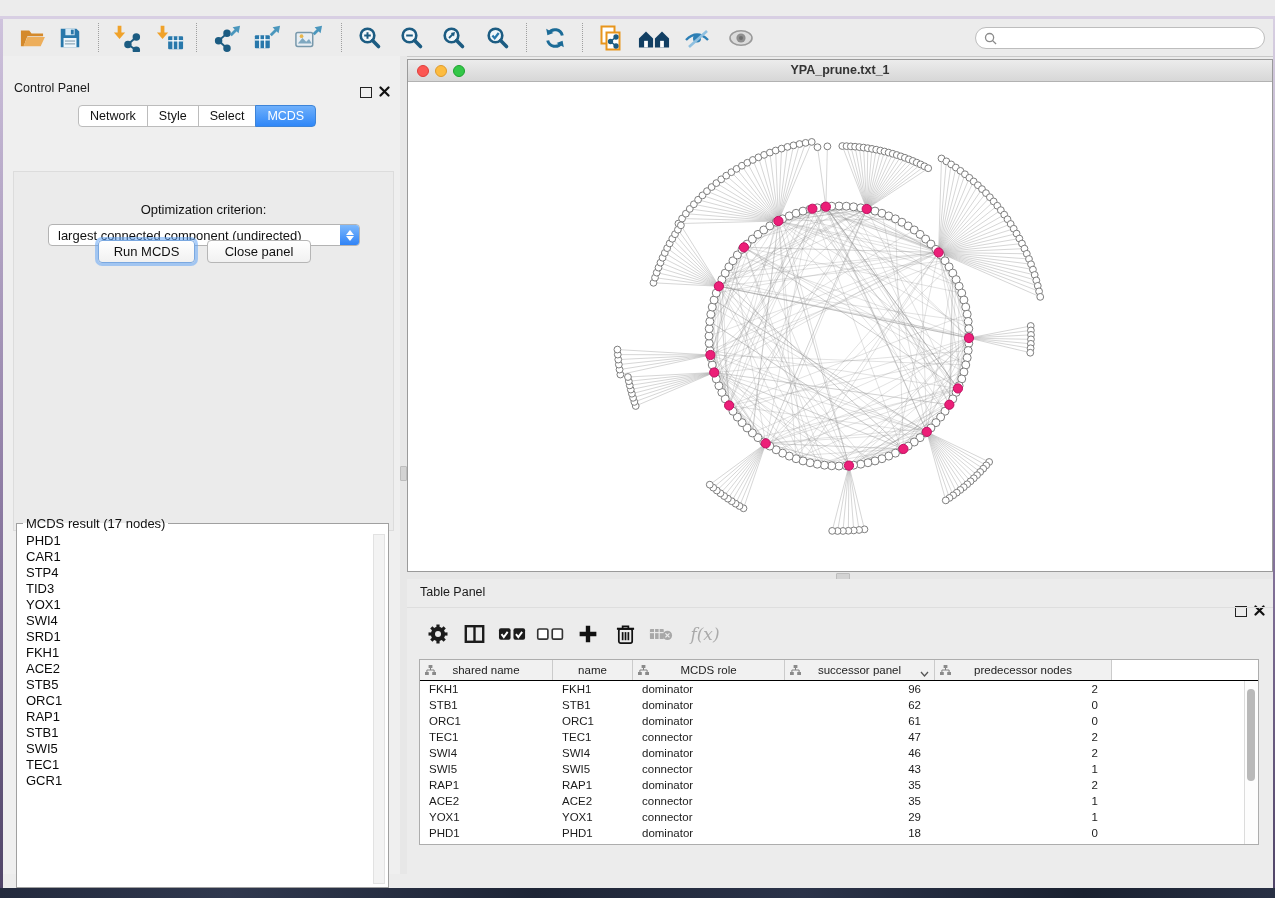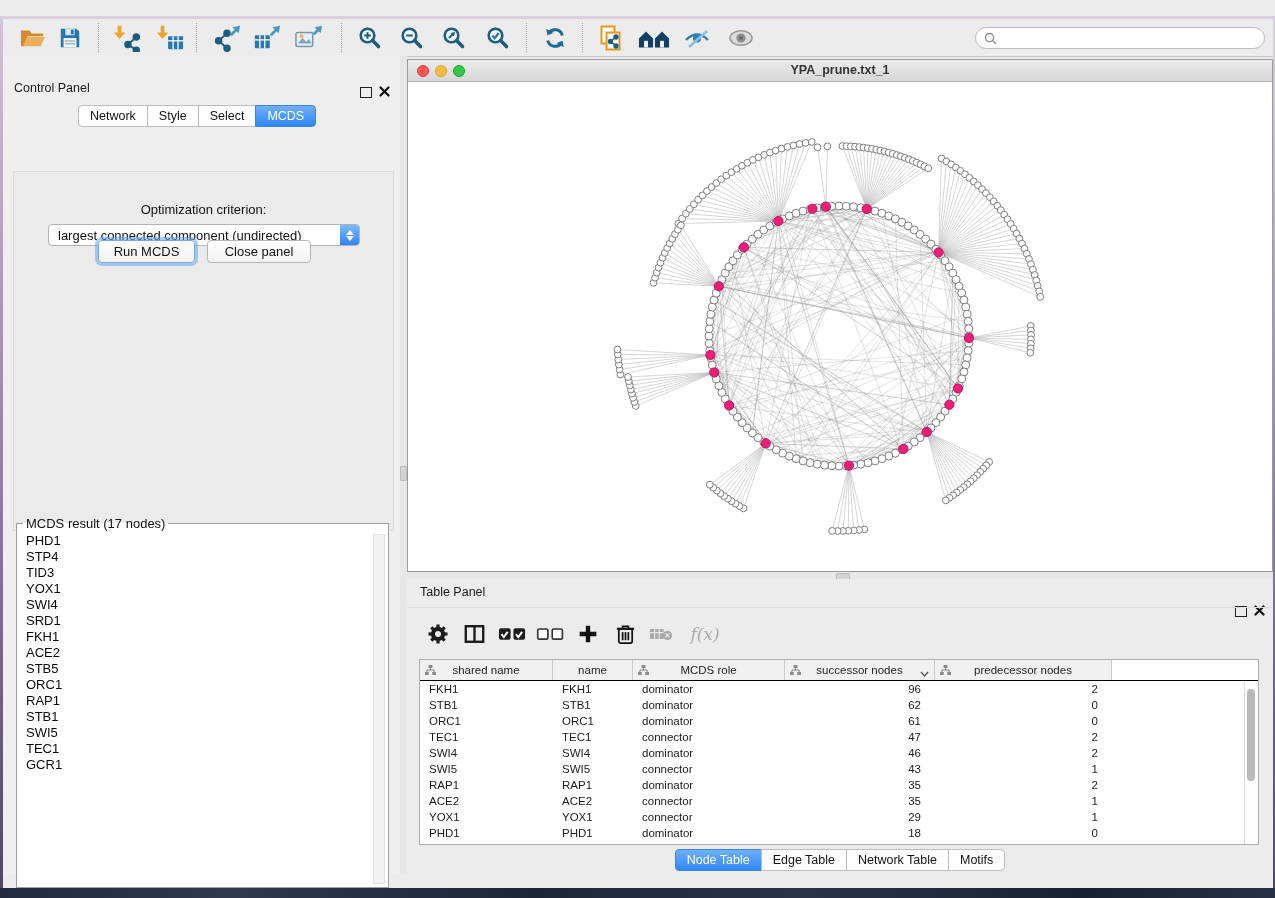--- a/index.html
+++ b/index.html
@@ -278,20 +278,21 @@
     <div class="abs seg-row" style="left:75px;top:33px;" id="cp-tabs">
         <div class="seg">Network</div>
         <div class="seg">Style</div>
         <div class="seg">Select</div>
         <div class="seg seg-active">MCDS</div>
       </div>
     <fieldset class="mcds">
       <legend>MCDS result (17 nodes)</legend>
       <div class="mcds-list" id="mcds-list">
           <div class="mcds-item">PHD1</div>
+          <div class="mcds-item">CAR1</div>
           <div class="mcds-item">STP4</div>
           <div class="mcds-item">TID3</div>
           <div class="mcds-item">YOX1</div>
           <div class="mcds-item">SWI4</div>
           <div class="mcds-item">SRD1</div>
           <div class="mcds-item">FKH1</div>
           <div class="mcds-item">ACE2</div>
           <div class="mcds-item">STB5</div>
           <div class="mcds-item">ORC1</div>
           <div class="mcds-item">RAP1</div>
@@ -1083,21 +1084,21 @@
               </svg></span>
             <span>MCDS role</span>
           </div>
           <div class="th" style="width: 150px;">
             <span class="tree"><svg width="11" height="10" viewBox="0 0 11 10">
                 <path d="M5.5 3v2M1.9 7V5h7.2v2" fill="none" stroke="#808080"></path>
                 <rect x="3.6" y="0" width="3.8" height="3" fill="#8a8a8a"></rect>
                 <rect x="0" y="7" width="3.8" height="3" fill="#8a8a8a"></rect>
                 <rect x="7.2" y="7" width="3.8" height="3" fill="#8a8a8a"></rect>
               </svg></span>
-            <span>successor nodes</span>
+            <span>successor panel</span>
             <span class="sort"><svg width="9" height="6" viewBox="0 0 9 6">
                 <path d="M1 1l3.5 4L8 1" fill="none" stroke="#555" stroke-width="1.3"></path>
               </svg></span>
           </div>
           <div class="th" style="width: 177px;">
             <span class="tree"><svg width="11" height="10" viewBox="0 0 11 10">
                 <path d="M5.5 3v2M1.9 7V5h7.2v2" fill="none" stroke="#808080"></path>
                 <rect x="3.6" y="0" width="3.8" height="3" fill="#8a8a8a"></rect>
                 <rect x="0" y="7" width="3.8" height="3" fill="#8a8a8a"></rect>
                 <rect x="7.2" y="7" width="3.8" height="3" fill="#8a8a8a"></rect>
@@ -1175,22 +1176,16 @@
             <div class="td td-l" style="width: 80px;">PHD1</div>
             <div class="td td-l" style="width: 152px;">dominator</div>
             <div class="td td-r" style="width: 150px;">18</div>
             <div class="td td-r" style="width: 177px;">0</div>
           </div>
         </div>
       <div class="tbl-scroll">
         <div class="tbl-thumb"></div>
       </div>
     </div>
-    <div class="tp-tabs" id="tp-tabs">
-        <div class="seg seg-active">Node Table</div>
-        <div class="seg">Edge Table</div>
-        <div class="seg">Network Table</div>
-        <div class="seg">Motifs</div>
-      </div>
   </div>
 
 
 </div>
 
 </body></html>

